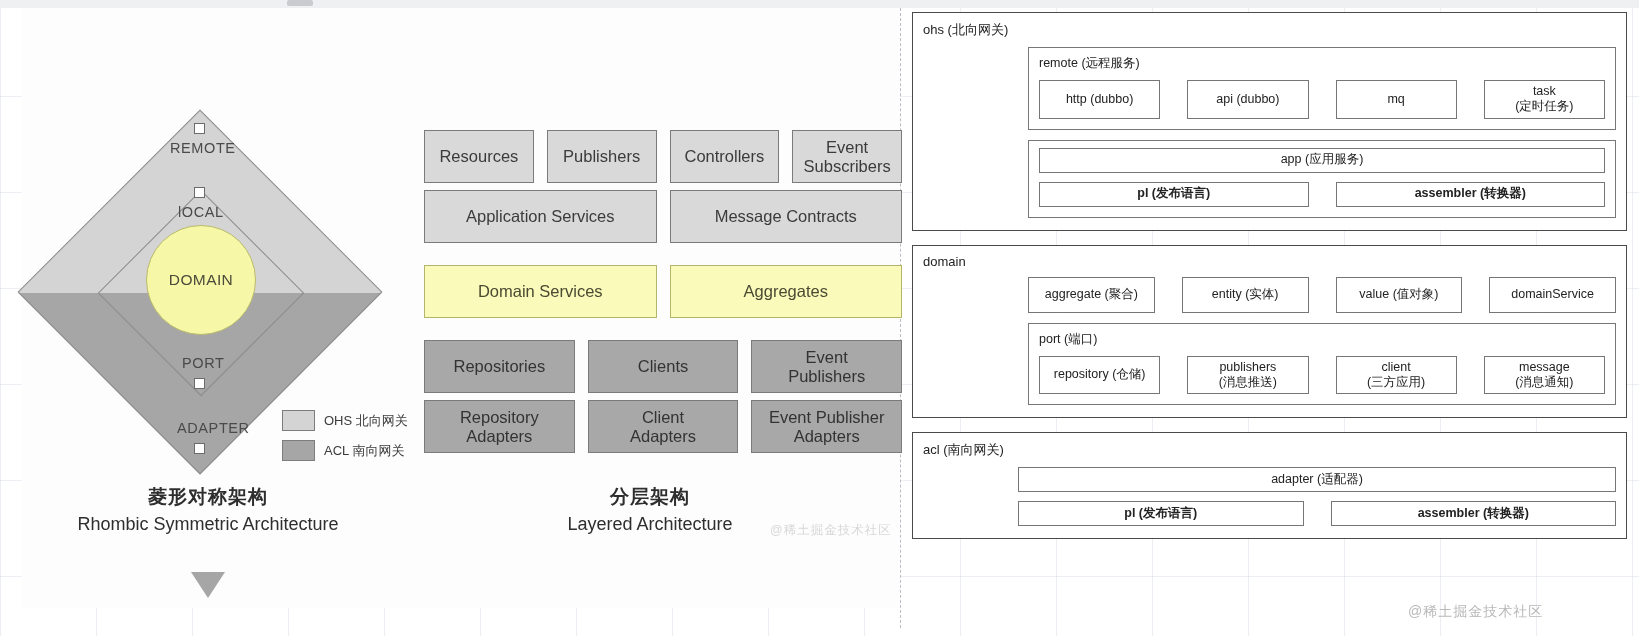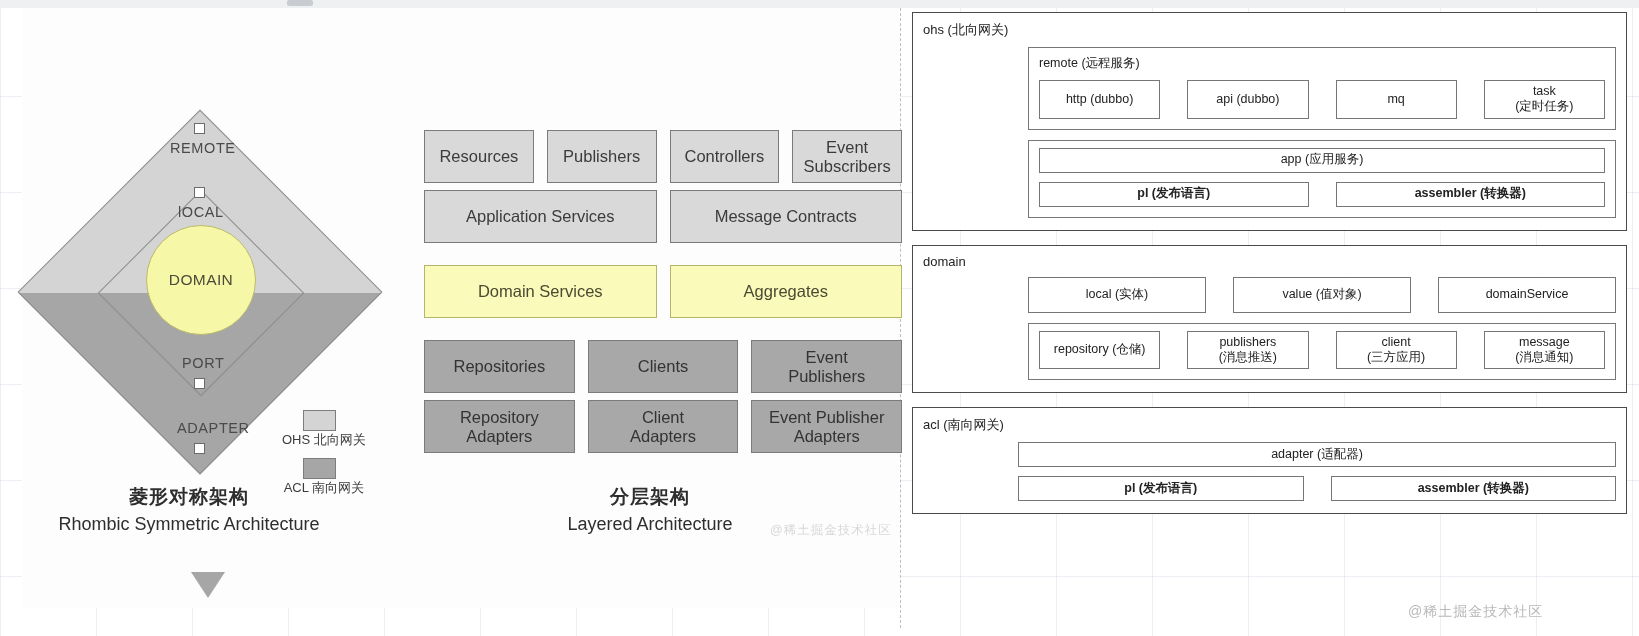--- a/index.html
+++ b/index.html
@@ -82,21 +82,21 @@
   }
   .arrow-down {
     position: absolute; left: 173px; top: 462px;
     width: 0; height: 0;
     border-left: 17px solid transparent;
     border-right: 17px solid transparent;
     border-top: 26px solid #a6a6a6;
   }
   
   .legend { position: absolute; left: 282px; top: 410px; }
-  .legend-row { display: flex; align-items: center; margin-bottom: 9px; flex-direction: column; }
+  .legend-row { display: flex; align-items: center; margin-bottom: 9px; }
   .legend-swatch {
     width: 33px; height: 21px; border: 1.5px solid #7d7d7d; margin-right: 9px;
   }
   .legend-text { font-size: 13px; color: #3c3c3c; white-space: nowrap; }
   
   .layers { position: absolute; left: 424px; top: 130px; width: 478px; }
   .lrow { display: flex; gap: 13px; margin-bottom: 7px; }
   .lbox {
     border: 1.5px solid #7b7b7b;
     display: flex; align-items: center; justify-content: center; text-align: center;
@@ -221,21 +221,21 @@
       <div class="lbox dark h58" style="flex:1">Event<br>Publishers</div>
     </div>
 
     <div class="lrow">
       <div class="lbox dark h58" style="flex:1">Repository<br>Adapters</div>
       <div class="lbox dark h58" style="flex:1">Client<br>Adapters</div>
       <div class="lbox dark h58" style="flex:1">Event Publisher<br>Adapters</div>
     </div>
   </div>
 
-  <div class="cap" style="left:19px; top:484px; width:340px;">
+  <div class="cap" style="left:38px; top:484px; width:340px;">
     <div class="zh">菱形对称架构</div>
     <div class="en">Rhombic Symmetric Architecture</div>
   </div>
 
   <div class="cap" style="left:480px; top:484px; width:340px;">
     <div class="zh">分层架构</div>
     <div class="en">Layered Architecture</div>
   </div>
 
   <div class="wm faint" style="left:770px; top:522px;">@稀土掘金技术社区</div>
@@ -263,26 +263,28 @@
           <div class="cell flat">pl (发布语言)</div>
           <div class="cell flat">assembler (转换器)</div>
         </div>
       </div>
     </div>
 
     <div class="grp">
       <div class="grp-title">domain</div>
 
       <div class="row domain-top-row">
-        <div class="cell tall">local (实体)</div>
+        <div class="cell tall">aggregate (聚合)</div>
+        <div class="cell tall">entity (实体)</div>
         <div class="cell tall">value (值对象)</div>
         <div class="cell tall">domainService</div>
       </div>
 
       <div class="sub" style="margin-top:10px;">
+        <div class="sub-title">port (端口)</div>
         <div class="row">
           <div class="cell tall">repository (仓储)</div>
           <div class="cell tall">publishers<br>(消息推送)</div>
           <div class="cell tall">client<br>(三方应用)</div>
           <div class="cell tall">message<br>(消息通知)</div>
         </div>
       </div>
     </div>
 
     <div class="grp">

